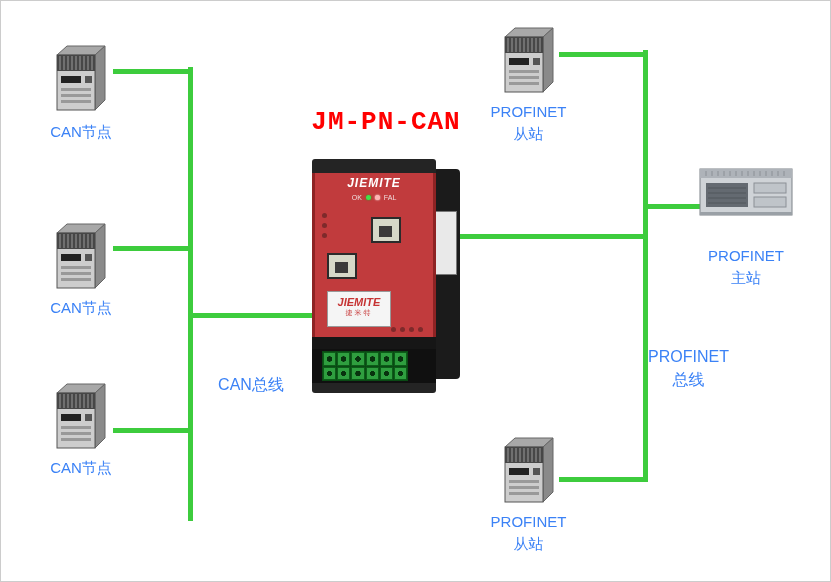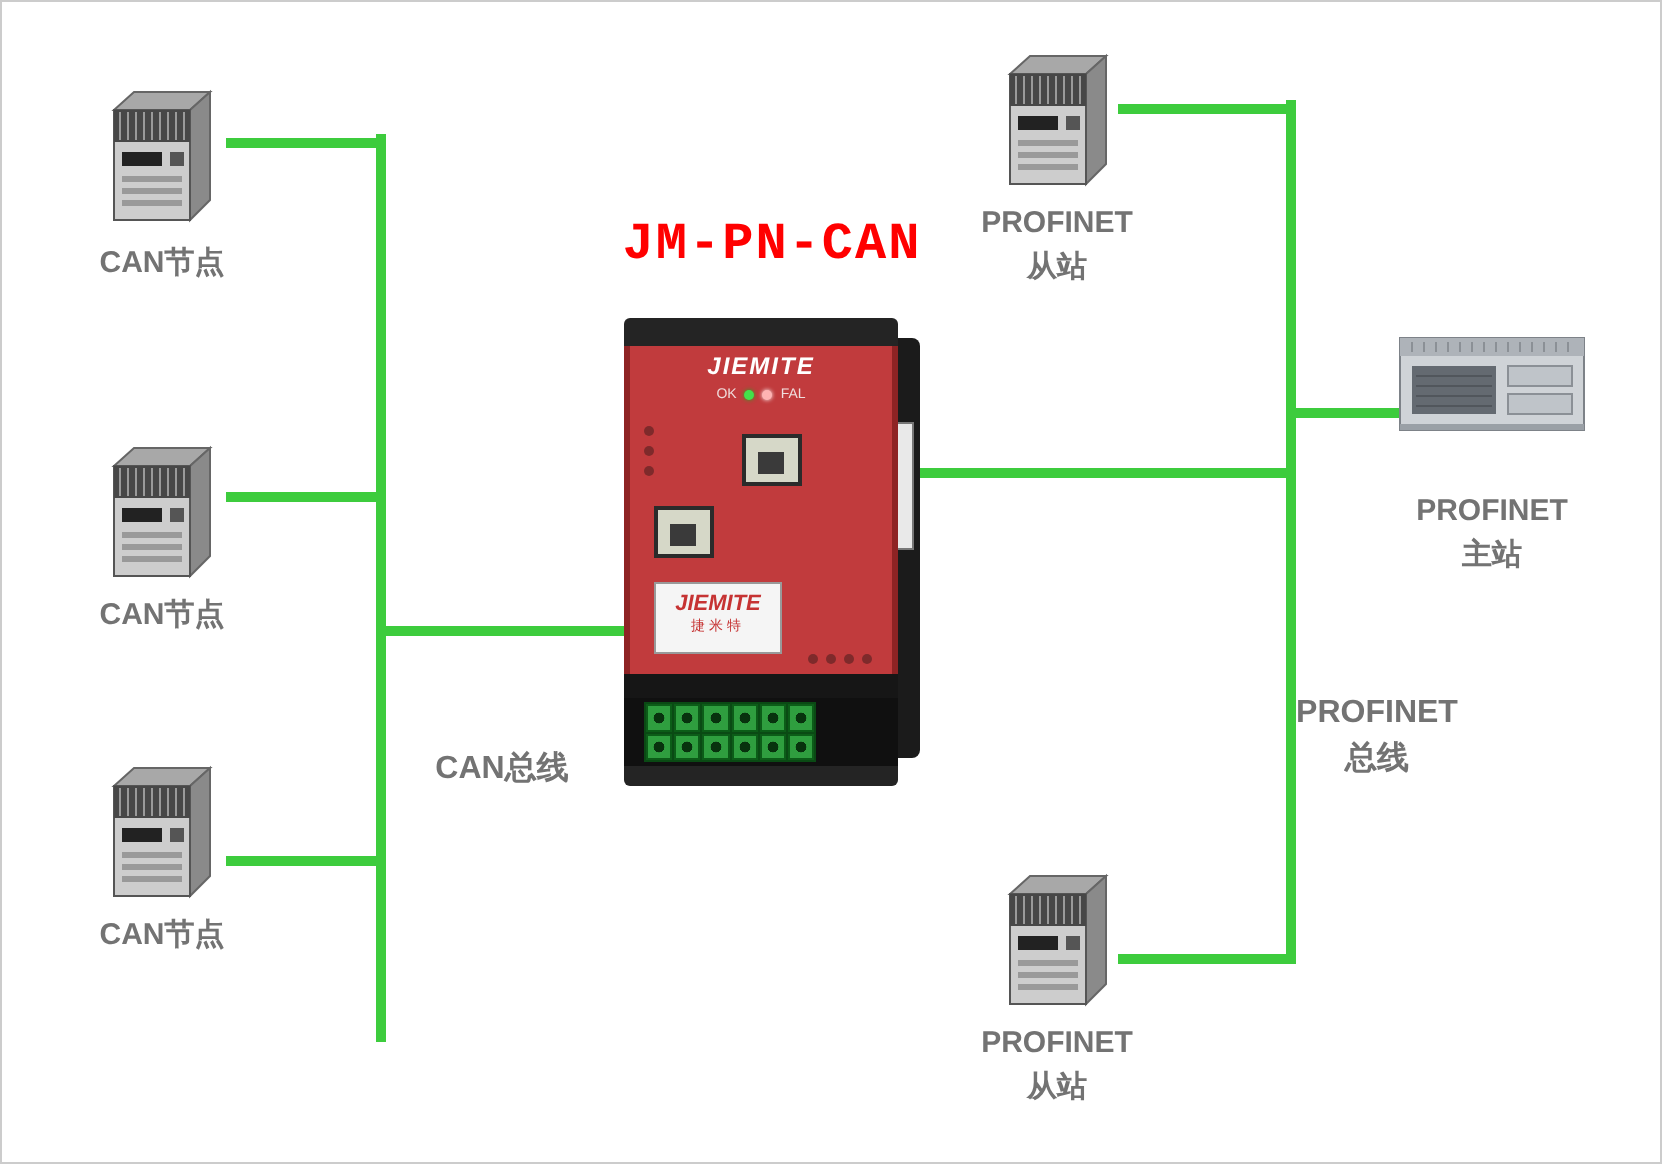--- a/index.html
+++ b/index.html
@@ -9,26 +9,25 @@
     height: 582px;
     background: #ffffff;
     border: 1px solid #cccccc;
     box-sizing: border-box;
     overflow: hidden;
     font-family: "Liberation Sans", "DejaVu Sans", sans-serif;
   }
   .gline { position: absolute; background: #3dcc3d; }
   .label {
     position: absolute;
-    color: #737373;
+    color: #3b82f6;
     font-size: 15px;
     line-height: 1.45;
     text-align: center;
     white-space: pre-line;
-    font-weight: bold;
   }
   .bus-label { font-size: 16px; }
   .title {
     position: absolute;
     left: 295px; top: 106px; width: 180px;
     text-align: center;
     color: #ff0000;
     font-weight: bold;
     font-size: 26px;
     letter-spacing: 1px;
@@ -40,21 +39,21 @@
   
   .gateway { position: absolute; left: 311px; top: 158px; width: 148px; height: 234px; }
   .gw-side {
     position: absolute; right: 0; top: 10px; bottom: 14px; width: 30px;
     background: #1b1b1b; border-radius: 0 4px 4px 0;
   }
   .gw-side-label {
     position: absolute; top: 42px; left: 5px; width: 20px; height: 62px;
     background: #e9e9e9; border: 1px solid #777;
   }
-  .gw-main { position: absolute; left: 0; top: 0; width: 137px; height: 234px; }
+  .gw-main { position: absolute; left: 0; top: 0; width: 124px; height: 234px; }
   .gw-top { height: 14px; background: #242424; border-radius: 3px 3px 0 0; }
   .gw-body {
     position: relative; height: 164px; background: #c13b3d;
     border-left: 3px solid #8e2324; border-right: 3px solid #8e2324;
     box-sizing: border-box;
   }
   .gw-brand {
     position: absolute; top: 3px; left: 0; right: 0;
     text-align: center; color: #ffffff; font-weight: bold; font-style: italic;
     font-size: 12px; letter-spacing: 1px;

